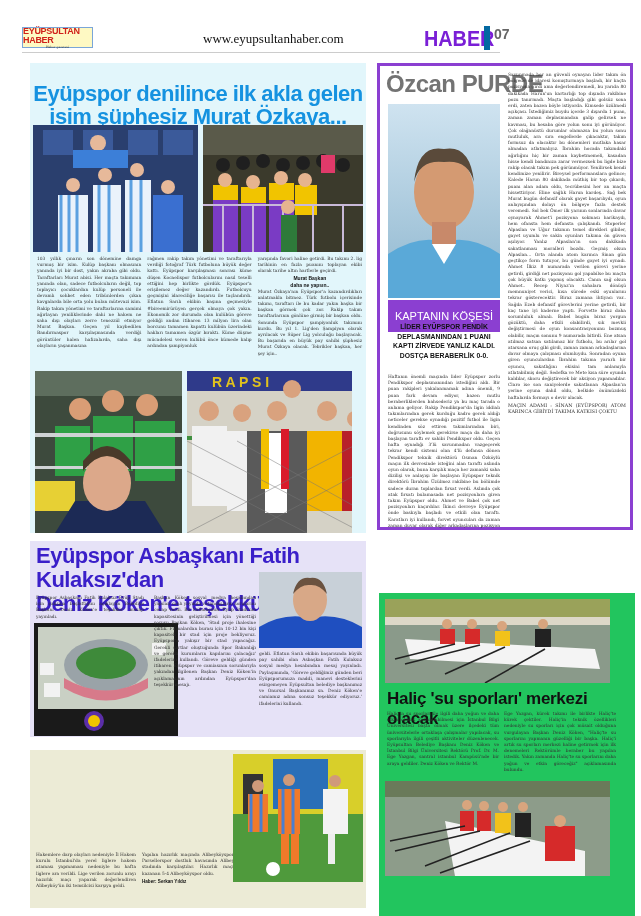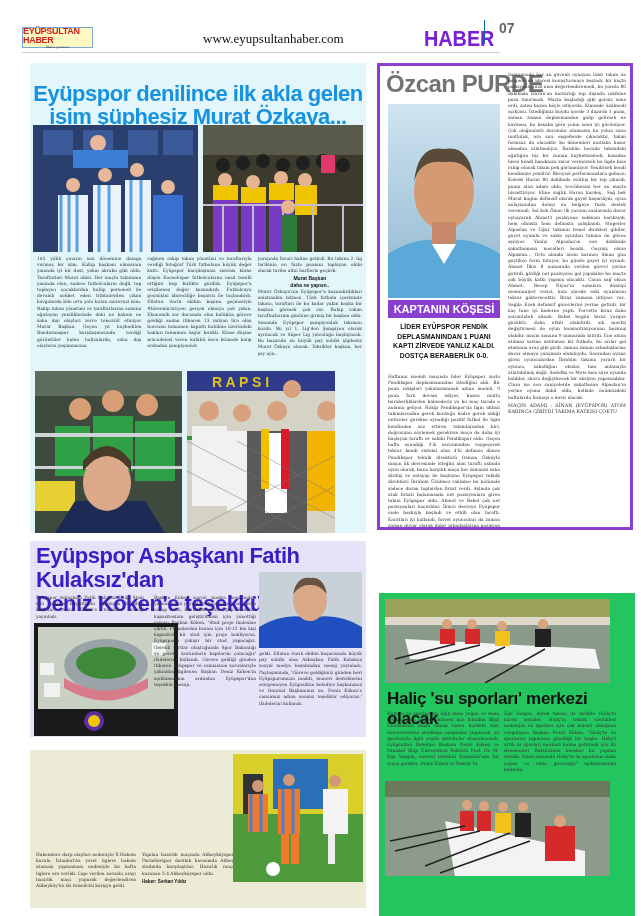--- a/index.html
+++ b/index.html
@@ -3,34 +3,34 @@
 <meta charset="utf-8">
 <style>
 *{box-sizing:border-box;margin:0;padding:0}
 body{width:641px;height:916px;background:#fff;font-family:"DejaVu Serif",serif;position:relative;overflow:hidden;color:#222}
 .hdr{position:absolute;left:0;top:0;width:641px;height:55px}
 .logo{position:absolute;left:22px;top:27px;width:71px;height:21px;border:1px solid #7aa6d8;background:#fef9c3;display:flex;flex-direction:column;align-items:center;justify-content:center}
 .logo .t{font-family:"Liberation Sans",sans-serif;font-weight:bold;font-size:9px;color:#d0201a;letter-spacing:-.3px;line-height:9px}
 .logo .s{font-size:3px;color:#333;line-height:4px}
 .url{position:absolute;left:203px;top:31px;font-family:"Liberation Serif",serif;font-size:13px;color:#111}
 .hb{position:absolute;left:424px;top:26px;font-family:"Liberation Sans",sans-serif;font-weight:bold;font-size:22px;color:#7a1fd6;transform:scaleX(.9);transform-origin:left}
-.pn{position:absolute;left:484px;top:20px;border-left:1px solid #0369a1;padding-left:14px;font-family:"Liberation Sans",sans-serif;font-weight:bold;font-size:14px;color:#666;height:24px}
+.pn{position:absolute;left:484px;top:26px;border-left:6px solid #0369a1;padding-left:4px;font-family:"Liberation Sans",sans-serif;font-weight:bold;font-size:14px;color:#666;height:24px}
 .hline{position:absolute;left:22px;top:52px;width:478px;height:1px;background:#ccc}
 .small{font-size:4.4px;line-height:6.2px;color:#333;text-align:justify}
 
 .a1{position:absolute;left:30px;top:63px;width:336px;height:470px;background:#e2f6fb}
 .a1 h1{font-family:"Liberation Sans",sans-serif;font-weight:bold;color:#1592e0;font-size:22px;line-height:23px;text-align:center;padding-top:19px;letter-spacing:-.5px}
 .ph{position:absolute;overflow:hidden}
 .cols3{position:absolute;display:flex;gap:6px}
 .cols3 .col{flex:1}
 .sub{font-family:"Liberation Sans",sans-serif;font-weight:bold;font-size:5px;text-align:center;color:#111;line-height:7px}
 
 .kap{position:absolute;left:377px;top:63px;width:256px;height:467px;border:3px solid #8b3fd1;background:#fff}
 .kap .name{position:absolute;left:6px;top:4px;font-family:"Liberation Sans",sans-serif;font-weight:bold;font-size:24px;color:#737373;letter-spacing:-.5px}
-.kapban{position:absolute;left:8px;top:234px;width:112px;height:18px;background:#8b3fd1;color:#fff;font-family:"Liberation Sans",sans-serif;font-weight:bold;font-size:11px;display:flex;align-items:center;justify-content:center}
+.kapban{position:absolute;left:8px;top:234px;width:112px;height:32px;background:#8b3fd1;color:#fff;font-family:"Liberation Sans",sans-serif;font-weight:normal;font-size:11px;display:flex;align-items:center;justify-content:center}
 .kaphead{position:absolute;left:8px;top:256px;width:112px;font-family:"Liberation Sans",sans-serif;font-weight:bold;font-size:6.8px;line-height:9.5px;text-align:center;color:#111}
 
 .a2{position:absolute;left:30px;top:541px;width:336px;height:196px;background:#e6e2f7}
 .a2 h1{font-family:"Liberation Sans",sans-serif;font-weight:bold;color:#3a1fc9;font-size:22px;line-height:24px;padding:3px 8px 0 6px;letter-spacing:-.5px}
 
 .a3{position:absolute;left:30px;top:750px;width:336px;height:158px;background:#ecebd6}
 .a3 h1{position:absolute;left:4px;top:8px;width:225px;font-family:"Liberation Sans",sans-serif;font-weight:bold;color:#6b6521;font-size:25px;line-height:27px;text-align:center;letter-spacing:-.5px}
 
 .a4{position:absolute;left:379px;top:593px;width:256px;height:348px;background:#22c55e}
 .a4 h1{position:absolute;left:8px;top:96px;font-family:"Liberation Sans",sans-serif;font-weight:bold;color:#111;font-size:17px;letter-spacing:-.3px}
@@ -154,21 +154,21 @@
           <circle cx="112" cy="34" r="11"></circle>
         </g>
         <rect x="0" y="62" width="147" height="4" fill="#cfd3d5"></rect>
         <rect x="0" y="95" width="147" height="3" fill="#cfd3d5"></rect>
         <rect x="0" y="110" width="40" height="30" fill="#e7d034"></rect>
         <path d="M20 162 L40 130 L110 130 L130 162 Z" fill="#1c2a55"></path>
         <ellipse cx="72" cy="112" rx="24" ry="28" fill="#dca88a"></ellipse>
         <path d="M48 100 Q72 70 96 100 L96 90 Q72 60 48 90 Z" fill="#4a3a2a"></path>
       </svg>
   </div>
-  <div class="ph" style="left:157px;top:308px;width:148px;height:162px">
+  <div class="ph" style="left:157px;top:308px;width:165px;height:162px">
     <svg width="176" height="162">
         <rect width="176" height="162" fill="#d5d2c6"></rect>
         <rect width="176" height="20" fill="#2f3a8a"></rect>
         <g fill="#e0c21d" font-family="Liberation Sans" font-weight="bold" font-size="14">
           <text x="25" y="16">R A P S I</text>
         </g>
         <rect x="0" y="65" width="176" height="4" fill="#3f8f3f"></rect>
         <g fill="#f1f1f1">
           <rect x="5" y="55" width="35" height="80"></rect>
           <rect x="40" y="60" width="35" height="80"></rect>

